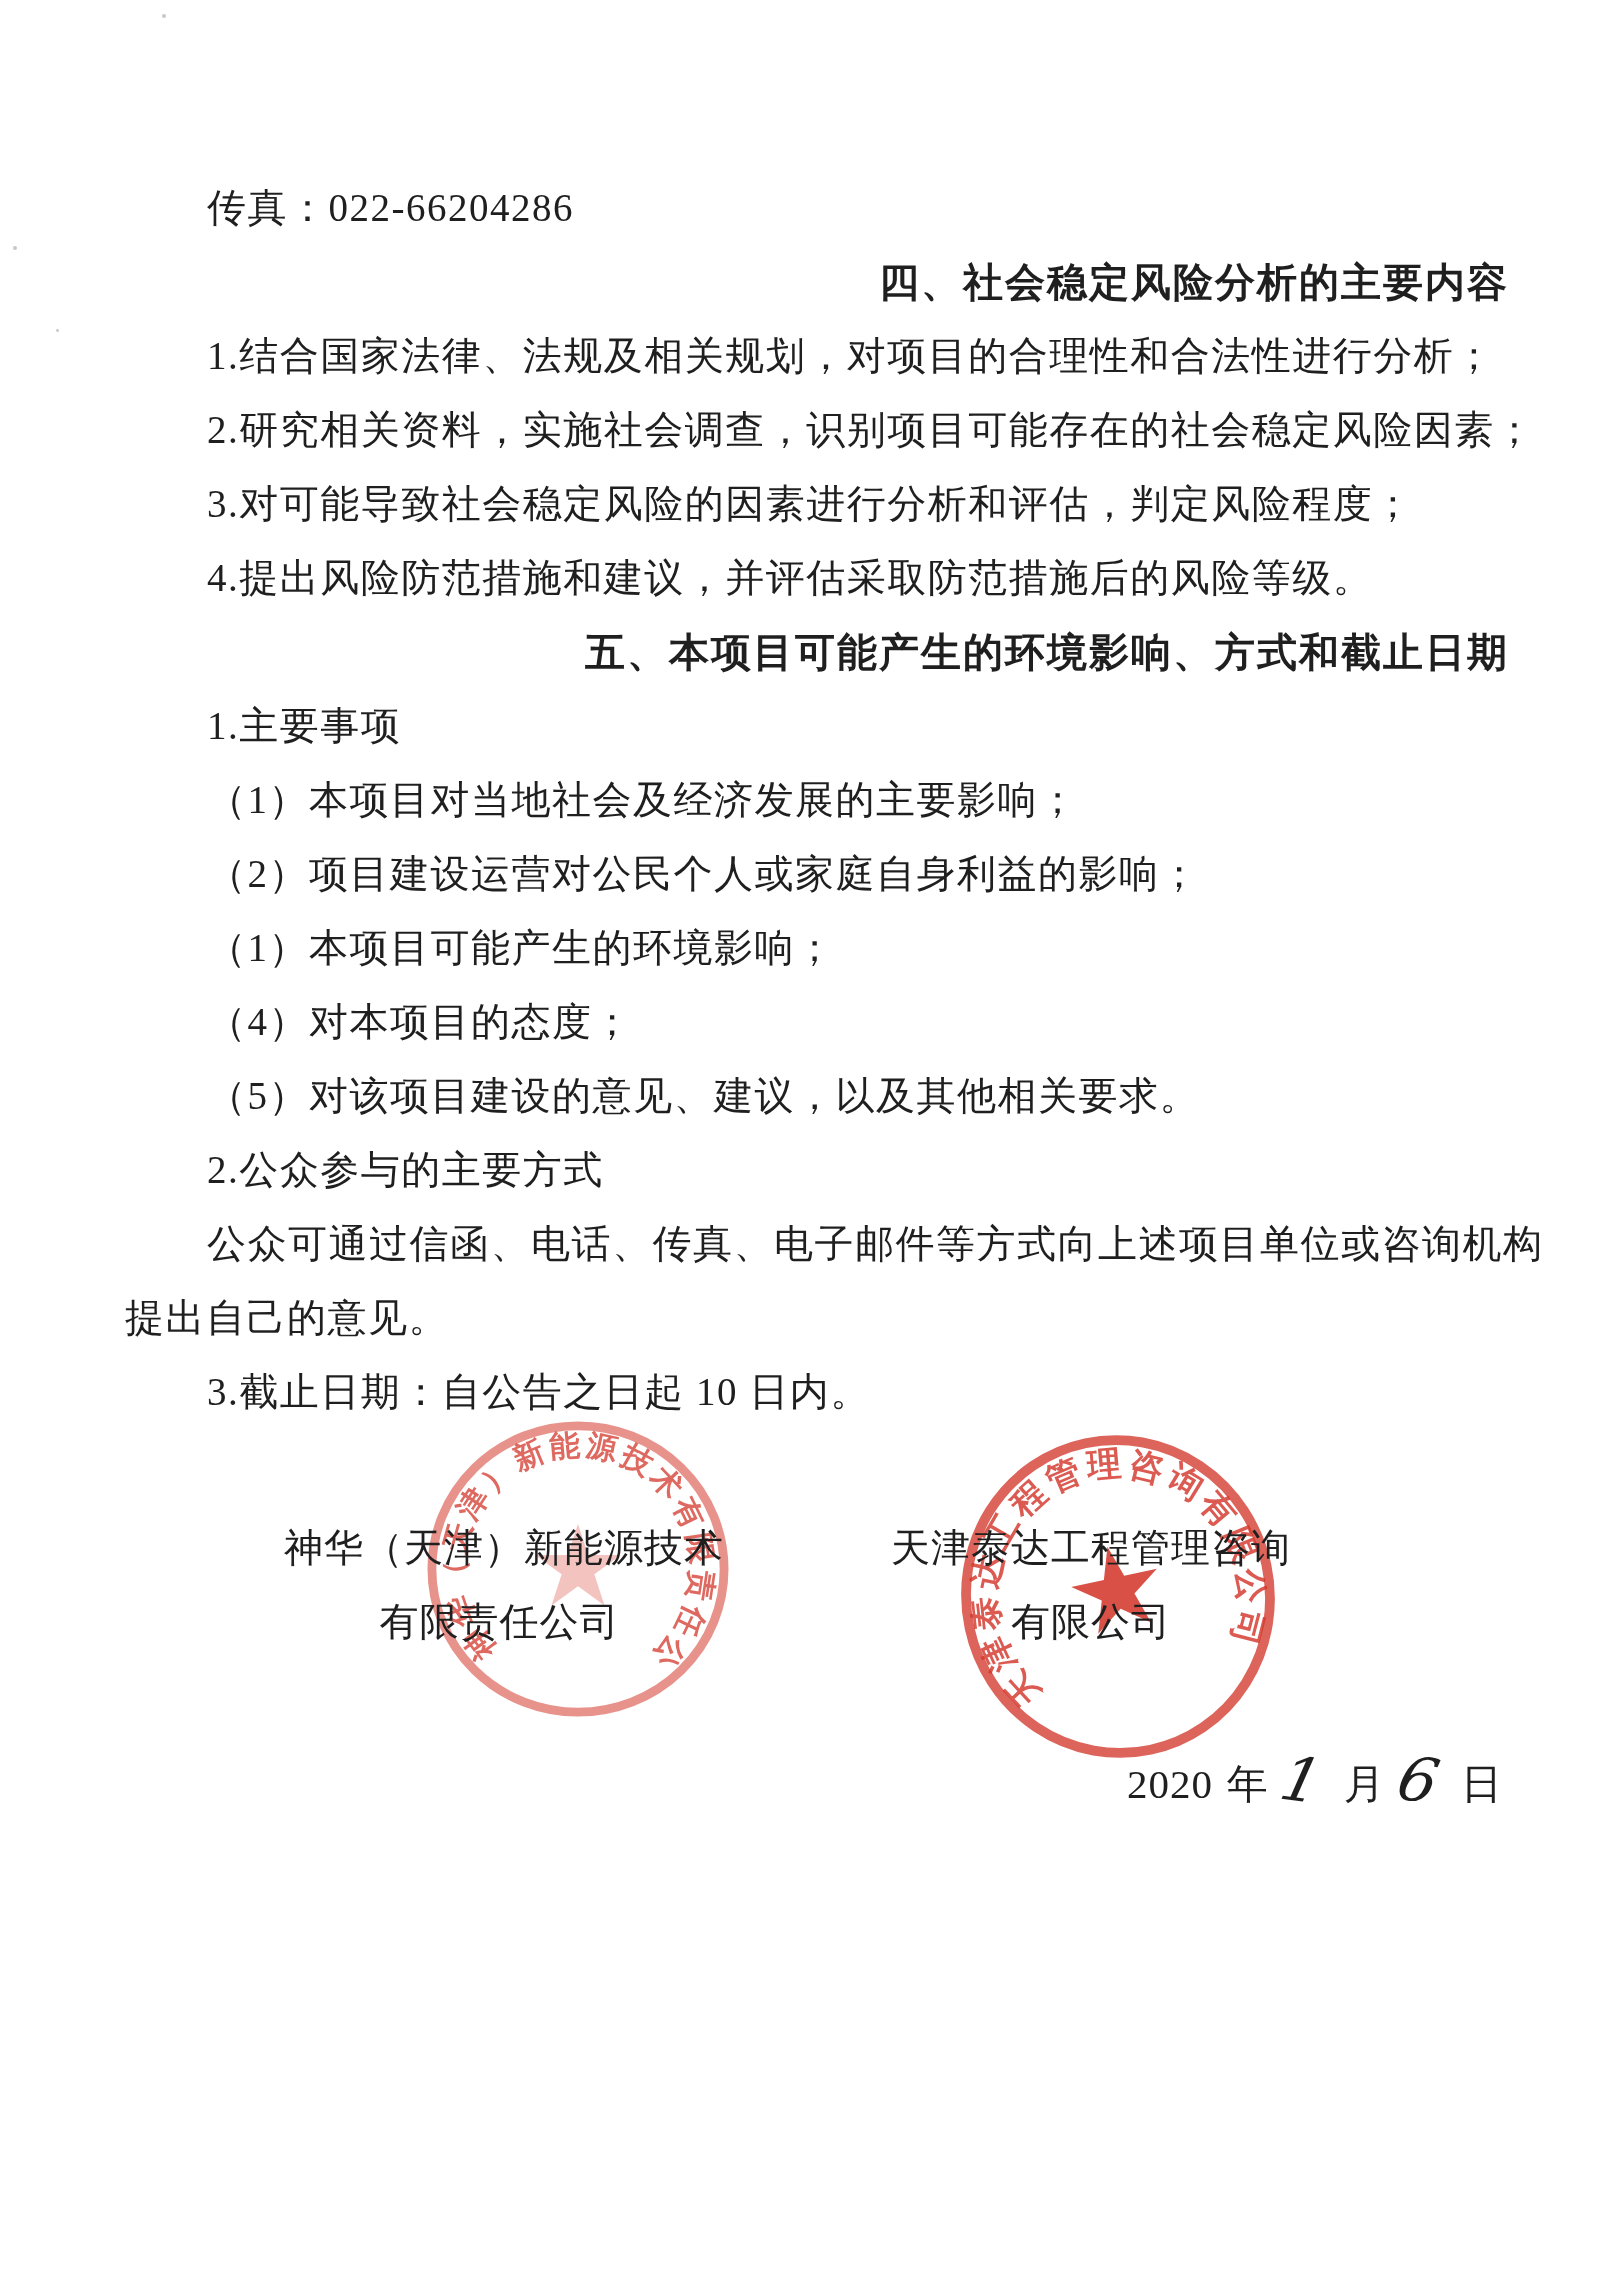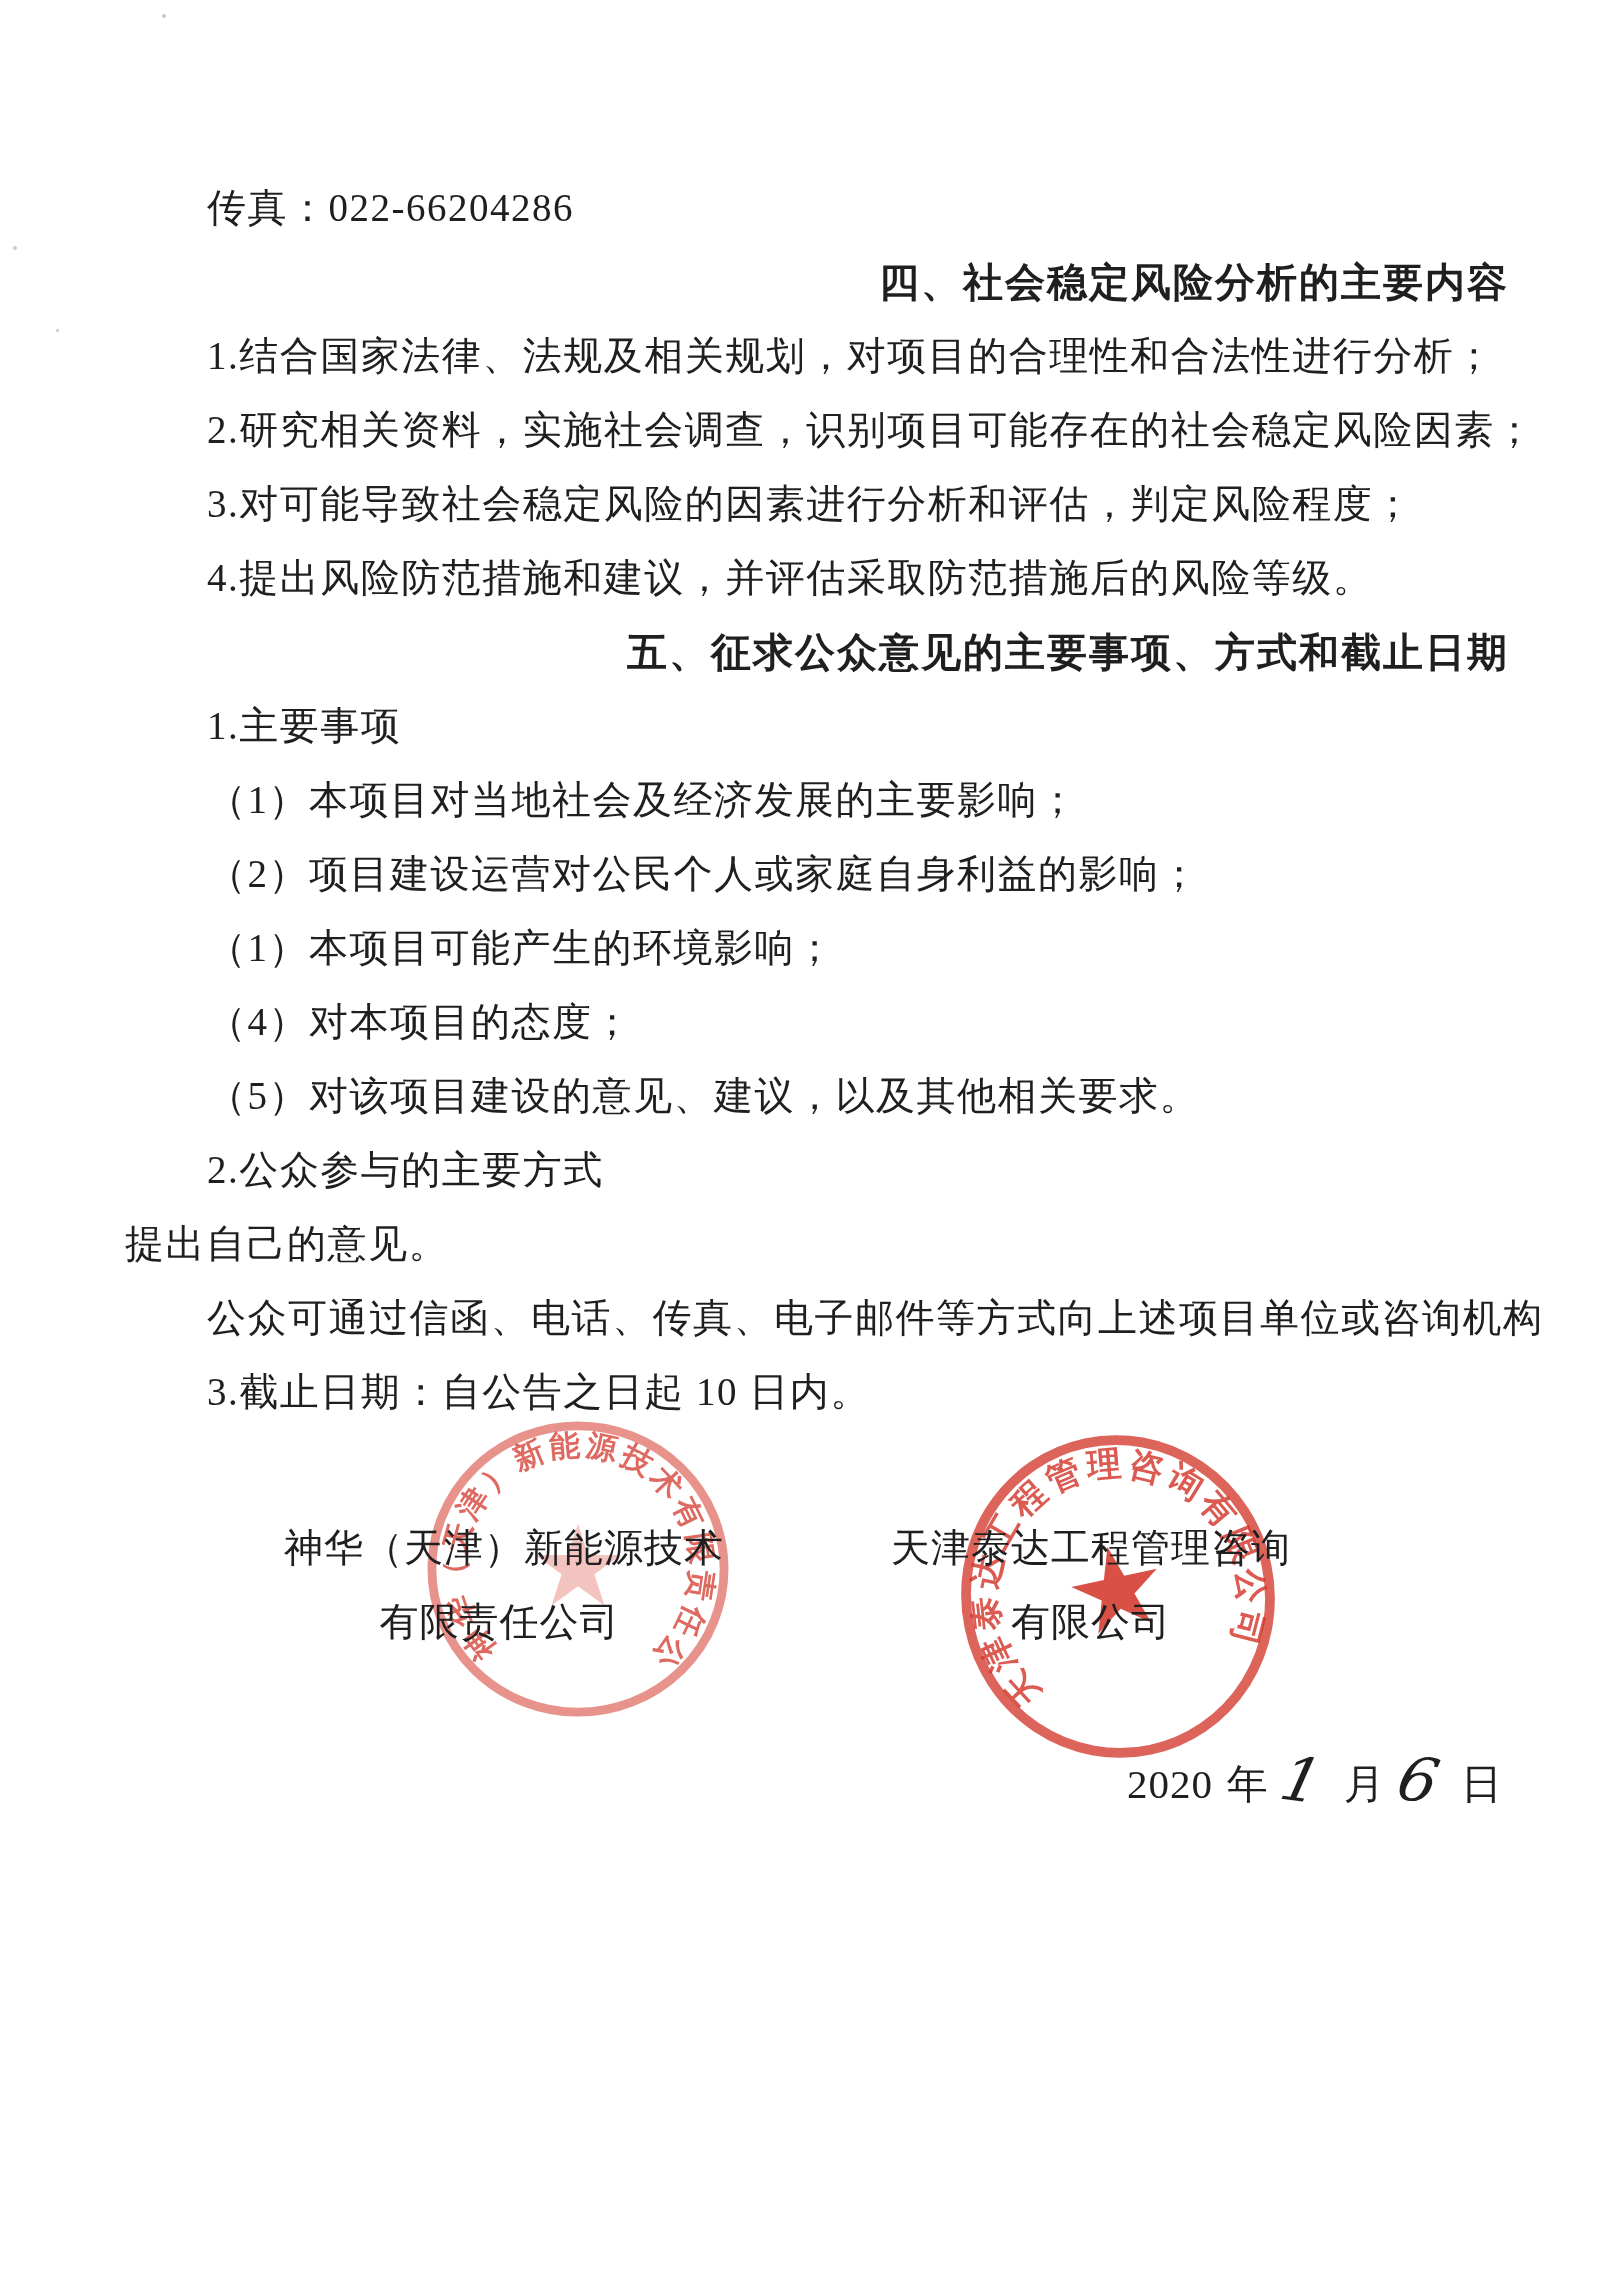--- a/index.html
+++ b/index.html
@@ -67,30 +67,30 @@
 <div class="speck" style="left:12.7px; top:246px; width:3.9px; height:3.9px;"></div>
 <div class="speck" style="left:56px; top:329px; width:2.9px; height:2.9px;"></div>
 
 <div class="textblock">
   <p class="line indent">传真：022-66204286</p>
   <p class="line indent heading">四、社会稳定风险分析的主要内容</p>
   <p class="line indent">1.结合国家法律、法规及相关规划，对项目的合理性和合法性进行分析；</p>
   <p class="line indent">2.研究相关资料，实施社会调查，识别项目可能存在的社会稳定风险因素；</p>
   <p class="line indent">3.对可能导致社会稳定风险的因素进行分析和评估，判定风险程度；</p>
   <p class="line indent">4.提出风险防范措施和建议，并评估采取防范措施后的风险等级。</p>
-  <p class="line indent heading">五、征求公众意见的主要事项、方式和截止日期</p>
+  <p class="line indent heading">五、本项目可能产生的环境影响、方式和截止日期</p>
   <p class="line indent">1.主要事项</p>
   <p class="line indent">（1）本项目对当地社会及经济发展的主要影响；</p>
   <p class="line indent">（2）项目建设运营对公民个人或家庭自身利益的影响；</p>
   <p class="line indent">（1）本项目可能产生的环境影响；</p>
   <p class="line indent">（4）对本项目的态度；</p>
   <p class="line indent">（5）对该项目建设的意见、建议，以及其他相关要求。</p>
   <p class="line indent">2.公众参与的主要方式</p>
+  <p class="line indent">公众可通过信函、电话、传真、电子邮件等方式向上述项目单位或咨询机构</p>
   <p class="line">提出自己的意见。</p>
-  <p class="line indent">公众可通过信函、电话、传真、电子邮件等方式向上述项目单位或咨询机构</p>
   <p class="line indent">3.截止日期：自公告之日起 10 日内。</p>
 </div>
 
 <svg class="stamp stamp-left" width="304" height="300" viewBox="0 0 310 306">
   <ellipse cx="155" cy="151" rx="149" ry="146" fill="none" stroke="#d4382c" stroke-width="9" opacity="0.55"></ellipse>
   <polygon points="155,105 165.4,136.8 198.7,136.8 171.7,156.4 182,188.2 155,168.6 128,188.2 138.3,156.4 111.3,136.8 144.6,136.8" fill="#d4382c" opacity="0.3"></polygon>
   <path id="sealArcL" d="M 73 233 A 116 116 0 1 1 237 233" fill="none"></path>
   <text class="seal-arc-text" font-size="31" letter-spacing="4" fill="#d4382c" opacity="0.75">
     <textPath href="#sealArcL" startOffset="0">神华（天津）新能源技术有限责任公司</textPath>
   </text>

